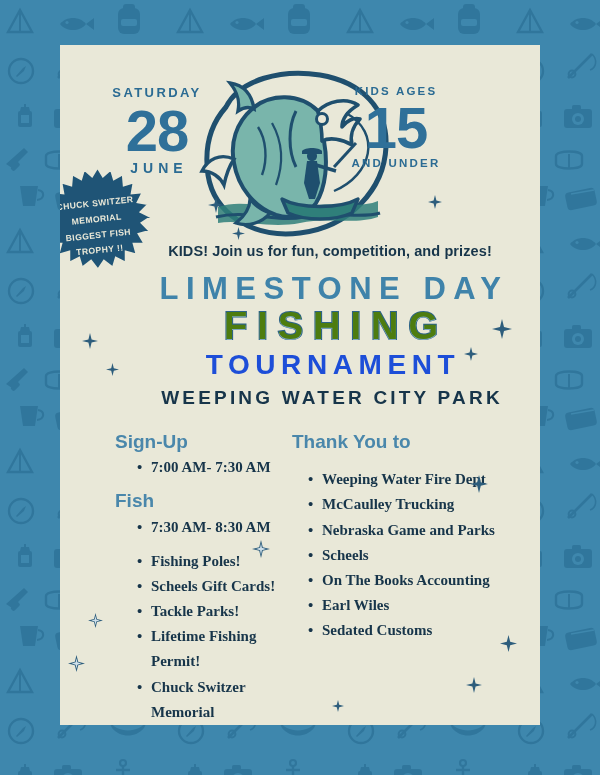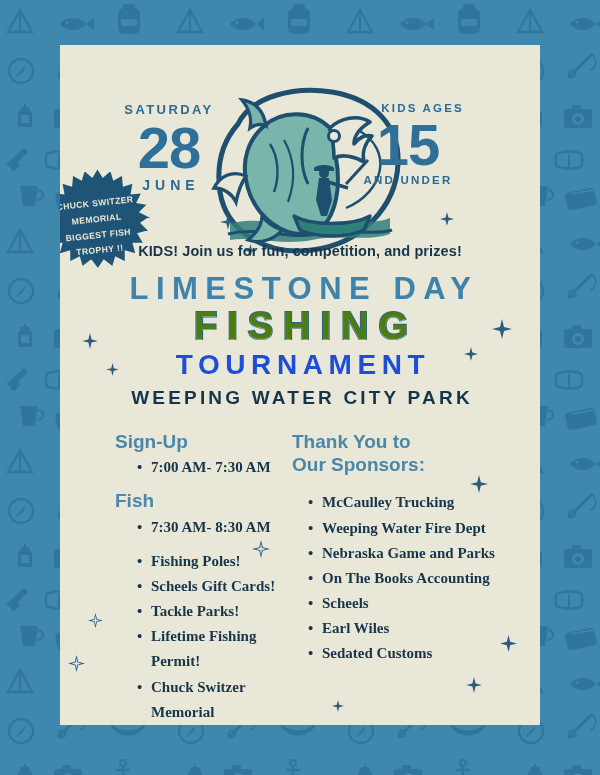--- a/index.html
+++ b/index.html
@@ -37,22 +37,22 @@
     top: 45px;
     width: 480px;
     height: 680px;
     background: #e9e8d8;
     overflow: hidden;
   }
 
   
   .top-row {
     position: absolute;
-    left: 12px; top: 0;
-    width: 420px; height: 195px; margin-top: 17px;
+    left: 0; top: 0;
+    width: 420px; height: 195px;
   }
 
   .date-block {
     position: absolute;
     left: 42px;
     top: 40px;
     width: 110px;
     text-align: center;
     color: #2b6b93;
   }
@@ -83,21 +83,20 @@
     right: 28px;
     top: 40px;
     width: 112px;
     text-align: center;
     color: #2b6b93;
   }
   .ages-top {
     font-size: 11.5px;
     font-weight: bold;
     letter-spacing: 2.2px;
-    text-align: right;
   }
   .ages-num {
     font-size: 58px;
     font-weight: 800;
     line-height: 0.95;
     margin: 3px 0 2px 0;
     letter-spacing: -1px;
     color: #2f7099;
   }
   .ages-bottom {
@@ -142,21 +141,21 @@
     white-space: nowrap;
     font-variant: small-caps;
     text-transform: uppercase;
   }
 
   
   .headline {
     position: absolute;
     left: 0;
     top: 198px;
-    width: 480px;
+    width: 540px;
     text-align: center;
   }
   .tagline {
     font-size: 14.5px;
     font-weight: bold;
     color: #17354a;
     letter-spacing: 0.1px;
     margin-bottom: 14px;
   }
   .line-limestone {
@@ -473,28 +472,27 @@
           <li>Tackle Parks!</li>
           <li>Lifetime Fishing Permit!</li>
           <li>Chuck Switzer Memorial</li>
 
         </ul>
       </div>
 
       <div class="col-right">
         <div class="sec-head sponsors">
           <span>Thank You to</span><br>
-          <span>Our Sponsors:</span>
         </div>
         <ul class="items">
+          <li>Weeping Water Fire Dept</li>
           <li>McCaulley Trucking</li>
-          <li>Weeping Water Fire Dept</li>
           <li>Nebraska Game and Parks</li>
+          <li>Scheels</li>
           <li>On The Books Accounting</li>
-          <li>Scheels</li>
           <li>Earl Wiles</li>
           <li>Sedated Customs</li>
         </ul>
       </div>
     </div>
 
     <div class="spark" style="left:28px; top:568px;">
       <svg width="15" height="15" viewBox="0 0 16 16">
           <path d="M8 0 L9.6 6.4 L16 8 L9.6 9.6 L8 16 L6.4 9.6 L0 8 L6.4 6.4 Z" fill="#2d5d7c"></path>
           <path d="M8 3 L8.8 6.9 L12.5 8 L8.8 9.1 L8 13 L7.2 9.1 L3.5 8 L7.2 6.9 Z" fill="#cfe0ea"></path>

